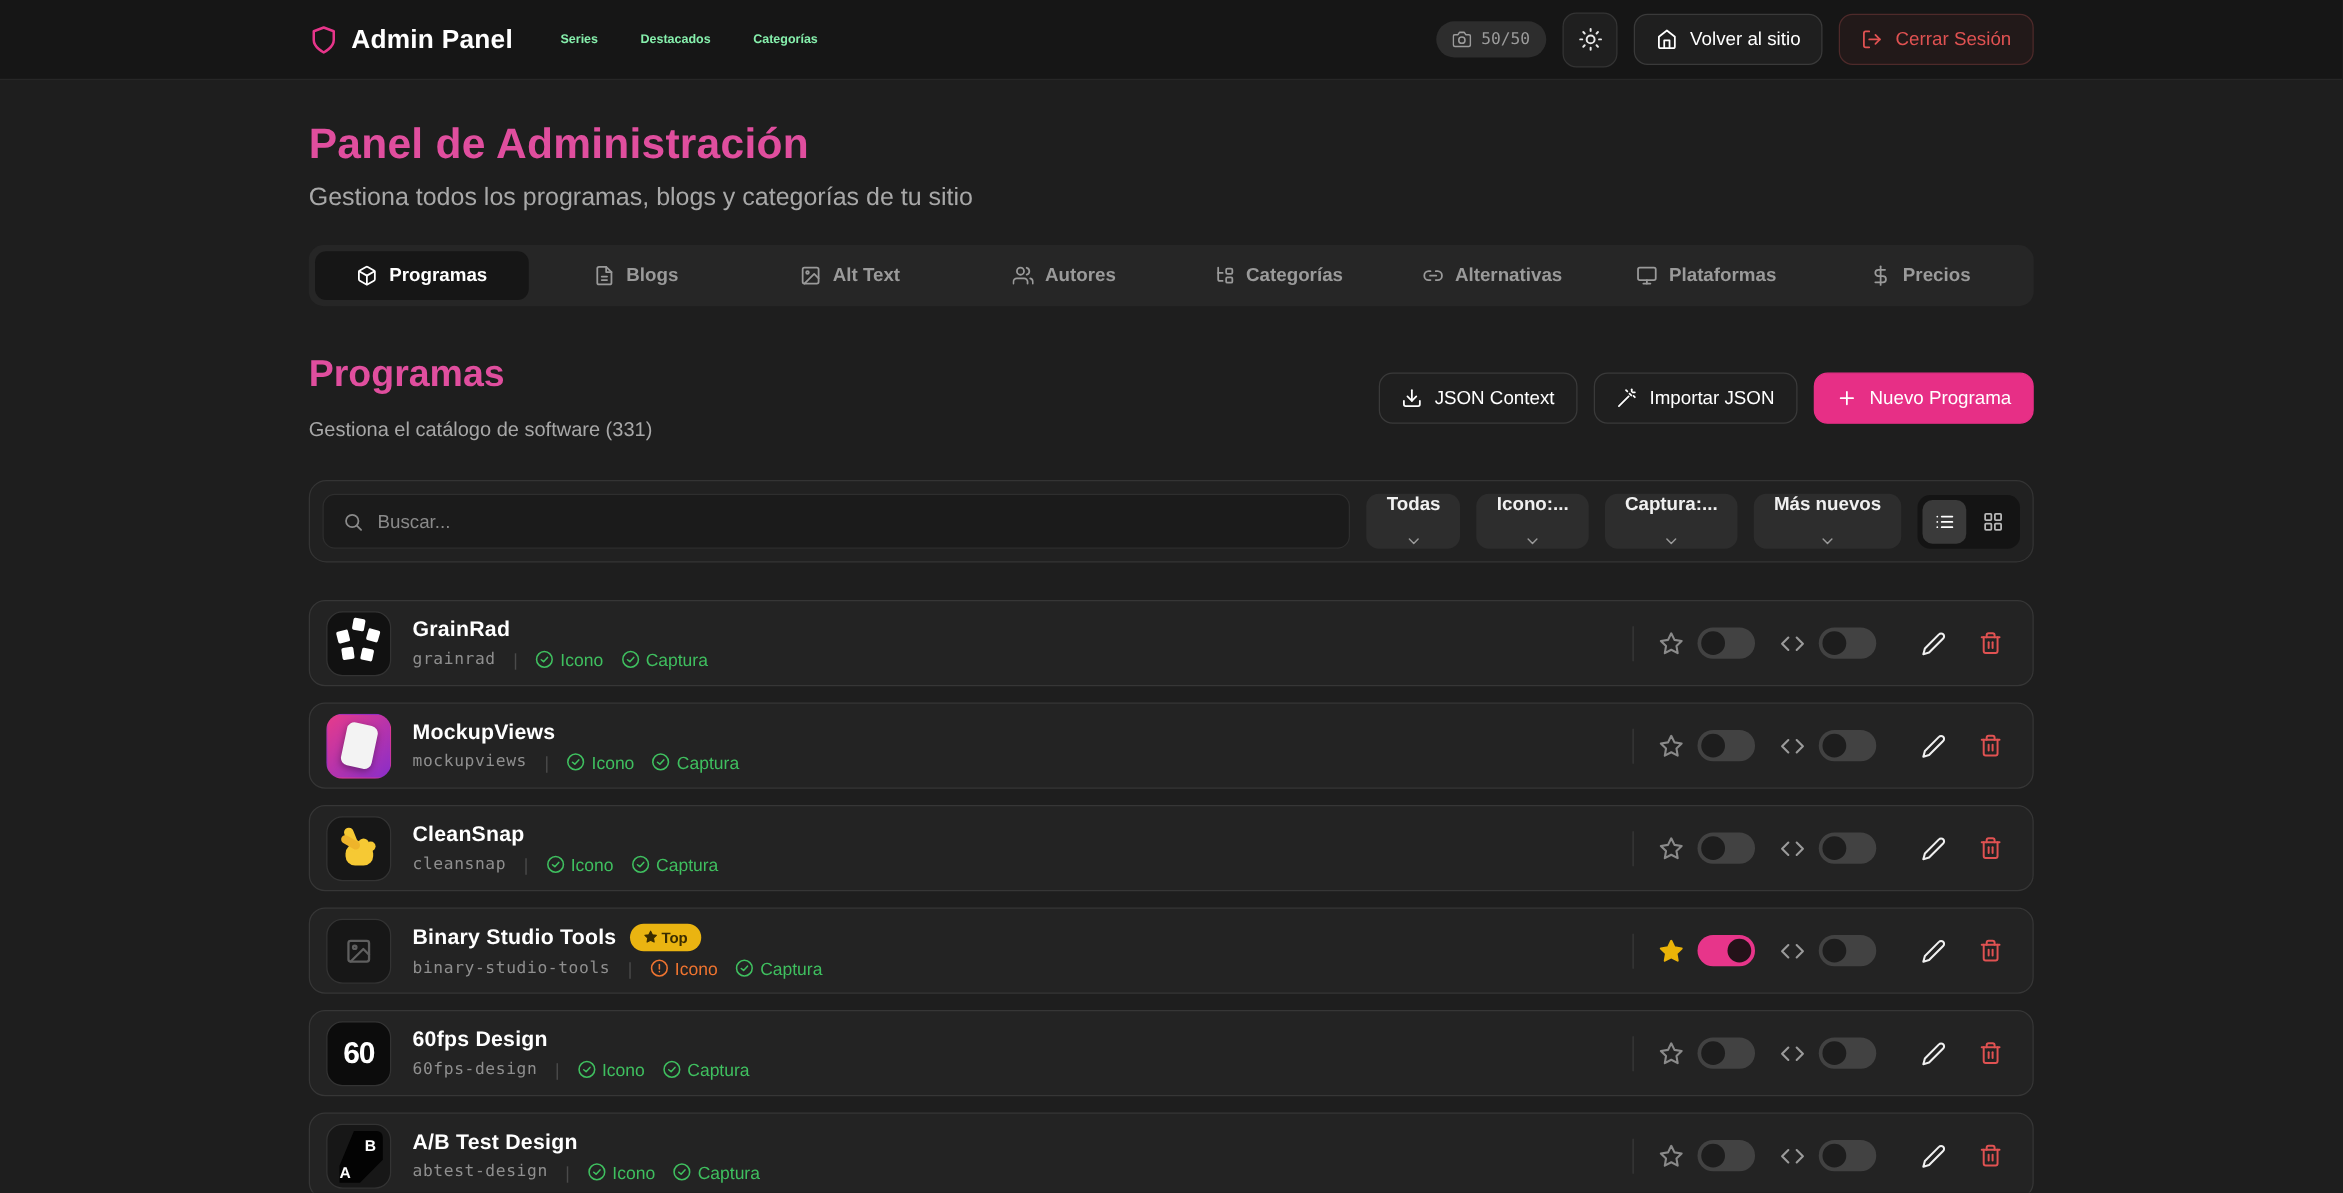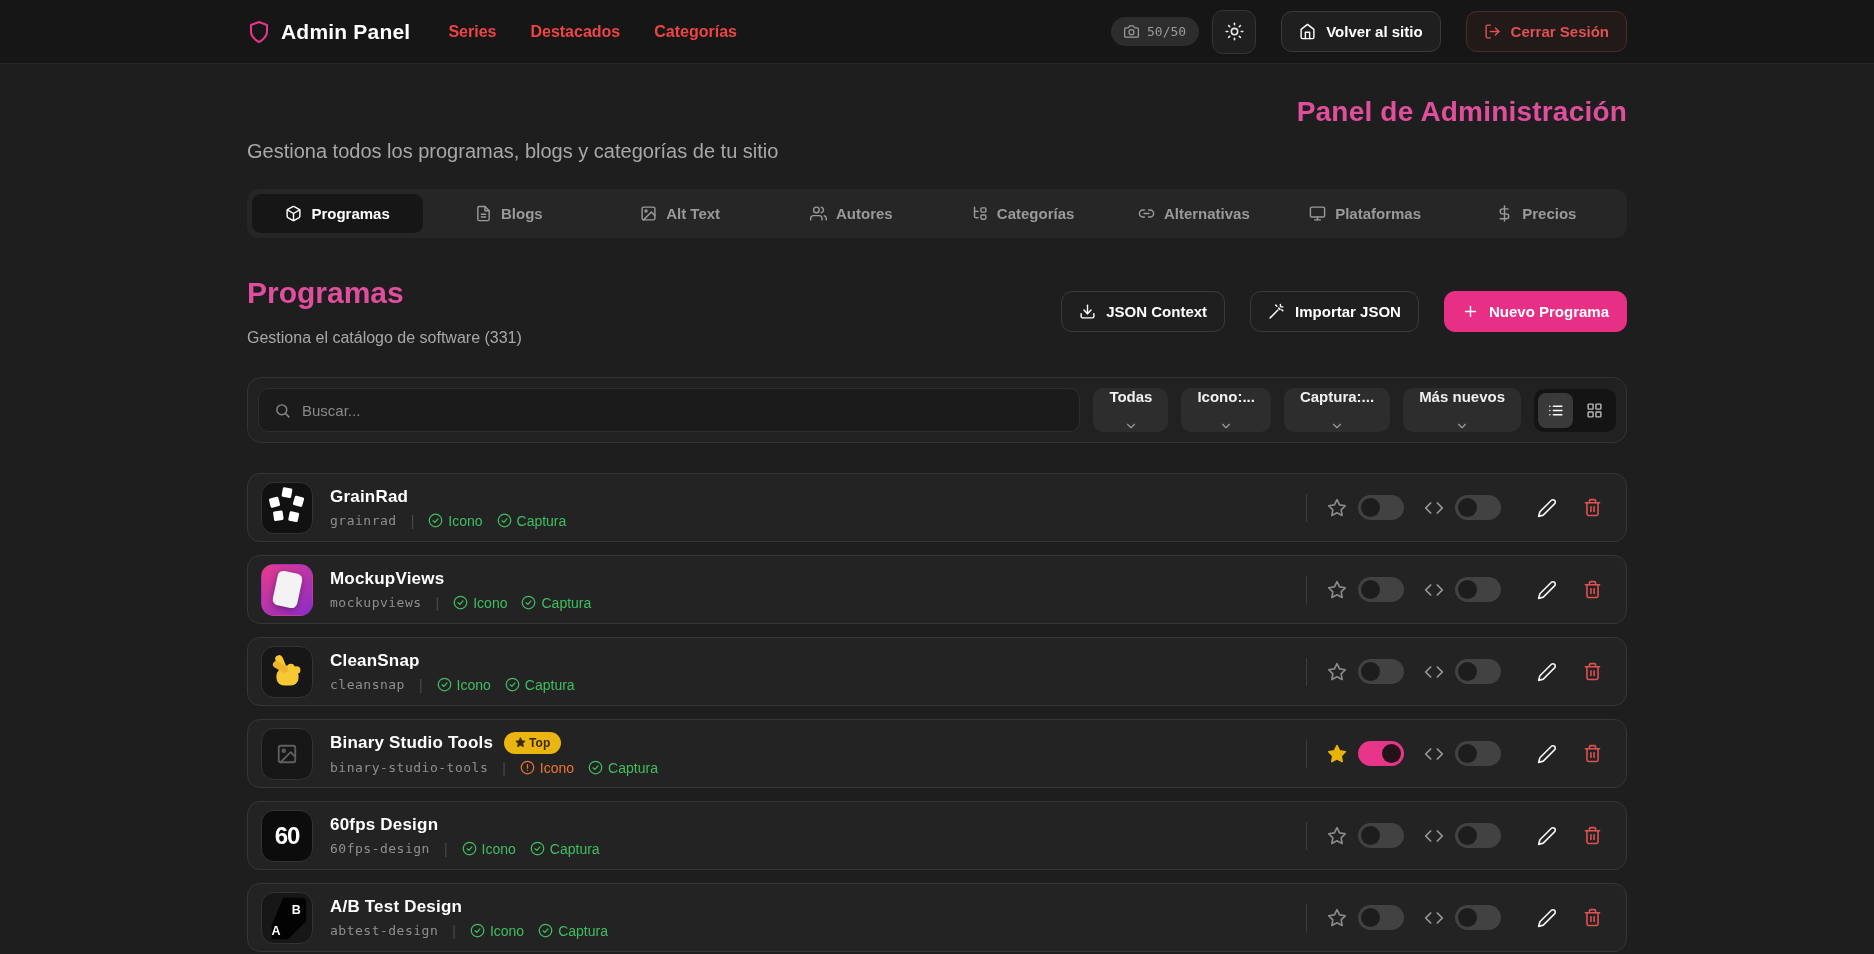--- a/index.html
+++ b/index.html
@@ -11,37 +11,37 @@
   .container { width:1380px; margin:0 auto; }
   .ic { display:inline-flex; align-items:center; justify-content:center; flex-shrink:0; }
   .ic svg { width:100%; height:100%; }
 
   
   .navbar { background:#161616; border-bottom:1px solid #272727; height:64px; }
   .nav-inner { display:flex; align-items:center; height:100%; gap:38px; }
   .brand { display:flex; align-items:center; gap:10px; font-size:21px; font-weight:bold; letter-spacing:.2px; }
   .brand .ic { width:24px; height:24px; color:#e7358a; }
   .nav-links { display:flex; gap:34px; }
-  .nav-links a { color:#ef4444; text-decoration:none; font-size:16px; font-weight:bold; }
+  .nav-links a { color:#86efac; text-decoration:none; font-size:10px; font-weight:bold; }
   .nav-right { margin-left:auto; display:flex; align-items:center; gap:13px; }
   .pill-badge { background:#2d2d2d; color:#9b9b9b; border-radius:999px; padding:7px 13px;
     font-family:"DejaVu Sans Mono", monospace; font-size:13px; display:flex; gap:8px; align-items:center; }
   .pill-badge .ic { width:15px; height:15px; }
   .icon-btn { width:44px; height:44px; background:#1f1f1f; border:1px solid #343434; border-radius:11px;
     color:#e8e8e8; display:flex; align-items:center; justify-content:center; cursor:pointer; }
   .icon-btn .ic { width:19px; height:19px; }
   .btn { display:inline-flex; gap:10px; align-items:center; background:#1f1f1f; border:1px solid #3a3a3a;
-    color:#fff; font-weight:bold; font-size:15px; border-radius:11px; padding:11px 17px; cursor:pointer;
-    font-family:"Liberation Sans", sans-serif; white-space:nowrap;margin-left:12px; }
+    color:#fff; font-weight:normal; font-size:15px; border-radius:11px; padding:11px 17px; cursor:pointer;
+    font-family:"Liberation Sans", sans-serif; white-space:nowrap; }
   .btn .ic { width:17px; height:17px; }
   .btn-logout { color:#e05252; border-color:#4e2a2a; background:#221919; }
 
   
   main { padding-top:32px; }
-  .page-title { font-size:28px; font-weight:bold; color:#e04e9e; letter-spacing:.2px;text-align:right; }
+  .page-title { font-size:34px; font-weight:bold; color:#e04e9e; letter-spacing:.2px; }
   .page-subtitle { margin-top:12px; font-size:20px; color:#a8a8a8; }
 
   
   .tabbar { margin-top:26px; background:#262626; border-radius:12px; padding:5px; display:flex; }
   .tab { flex:1; display:flex; align-items:center; justify-content:center; gap:9px; padding:11px 0;
     color:#9a9a9a; font-weight:bold; font-size:15px; border-radius:9px; cursor:pointer; }
   .tab.active { background:#161616; color:#fff; }
   .tab .ic { width:17px; height:17px; }
 
   

